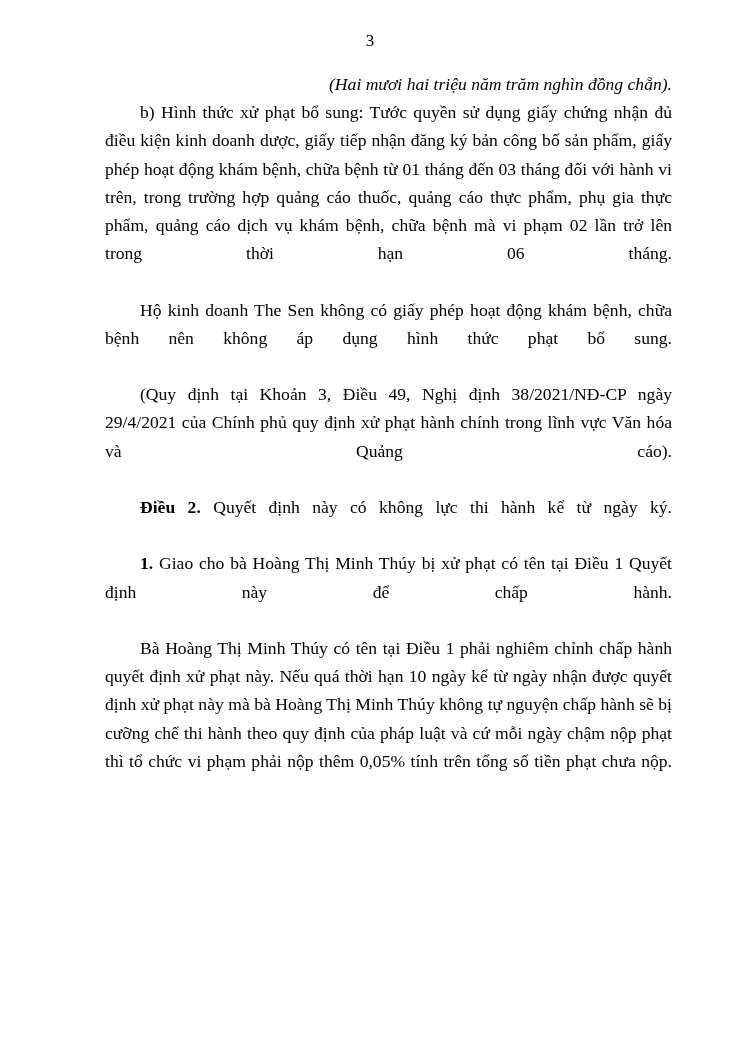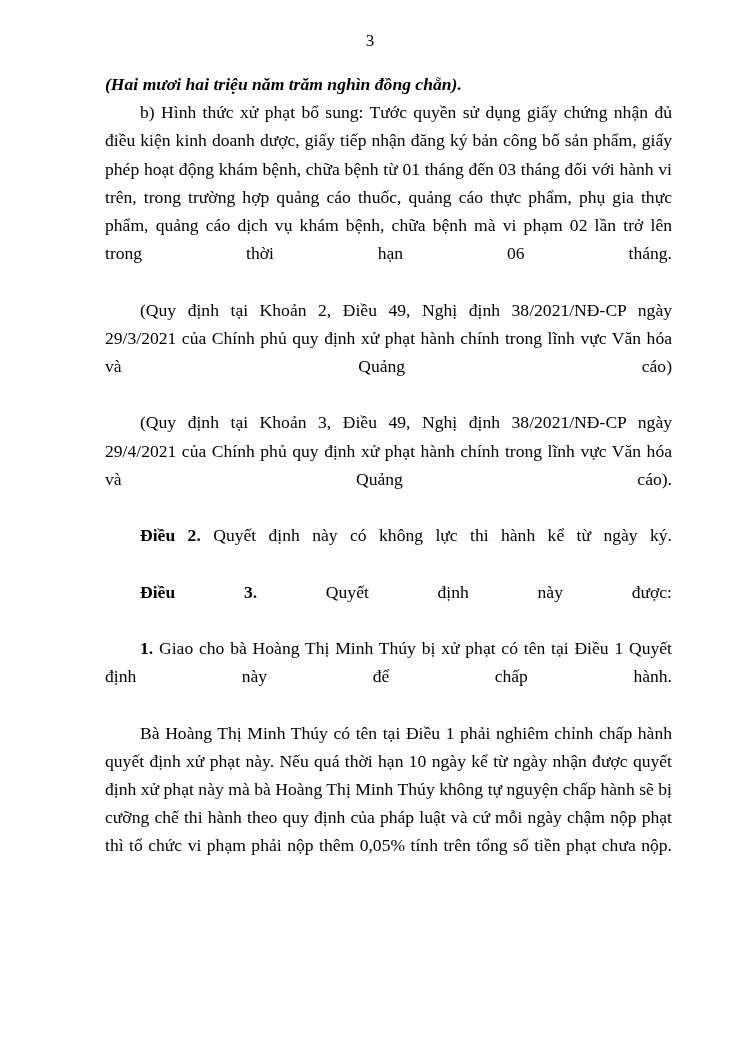--- a/index.html
+++ b/index.html
@@ -37,23 +37,22 @@
   p {
     margin: 0;
     font-size: 17.6px;
     line-height: 28.2px;
     text-align: justify;
     text-justify: inter-word;
     text-indent: 35px;
     hyphens: none;
   }
   p.center {
-    text-align: left;
+    text-align: right;
     text-indent: 0;
-    font-weight: bold;
   }
   .ital {
     font-style: italic;
   }
   .bold {
     font-weight: bold;
   }
   
   p::after {
     content: "";
@@ -68,28 +67,27 @@
 <div class="page">
 
   <div class="page-number">3</div>
 
   <div class="body-area">
 
     <p class="center ital">(Hai mươi hai triệu năm trăm nghìn đồng chẵn).</p>
 
     <p>b) Hình thức xử phạt bổ sung: Tước quyền sử dụng giấy chứng nhận đủ điều kiện kinh doanh dược, giấy tiếp nhận đăng ký bản công bố sản phẩm, giấy phép hoạt động khám bệnh, chữa bệnh từ 01 tháng đến 03 tháng đối với hành vi trên, trong trường hợp quảng cáo thuốc, quảng cáo thực phẩm, phụ gia thực phẩm, quảng cáo dịch vụ khám bệnh, chữa bệnh mà vi phạm 02 lần trở lên trong thời hạn 06 tháng.</p>
 
+    <p>Hộ kinh doanh The Sen không có giấy phép hoạt động khám bệnh, chữa bệnh nên không áp dụng hình thức phạt bổ sung.</p>
 
-    <p>(Quy định tại Khoản 2, Điều 49, Nghị định 38/2021/NĐ-CP ngày 29/3/2021 của Chính phủ quy định xử phạt hành chính trong lĩnh vực Văn hóa và Quảng cáo)</p>
 
 
     <p>(Quy định tại Khoản 3, Điều 49, Nghị định 38/2021/NĐ-CP ngày 29/4/2021 của Chính phủ quy định xử phạt hành chính trong lĩnh vực Văn hóa và Quảng cáo).</p>
 
     <p><span class="bold">Điều 2.</span><span> Quyết định này có không lực thi hành kể từ ngày ký.</span></p>
 
-    <p><span class="bold">Điều 3.</span><span> Quyết định này được:</span></p>
 
     <p><span class="bold">1.</span><span> Giao cho bà Hoàng Thị Minh Thúy bị xử phạt có tên tại Điều 1 Quyết định này để chấp hành.</span></p>
 
     <p>Bà Hoàng Thị Minh Thúy có tên tại Điều 1 phải nghiêm chỉnh chấp hành quyết định xử phạt này. Nếu quá thời hạn 10 ngày kể từ ngày nhận được quyết định xử phạt này mà bà Hoàng Thị Minh Thúy không tự nguyện chấp hành sẽ bị cưỡng chế thi hành theo quy định của pháp luật và cứ mỗi ngày chậm nộp phạt thì tổ chức vi phạm phải nộp thêm 0,05% tính trên tổng số tiền phạt chưa nộp.</p>
 
   </div>
 </div>
 
 </body></html>

